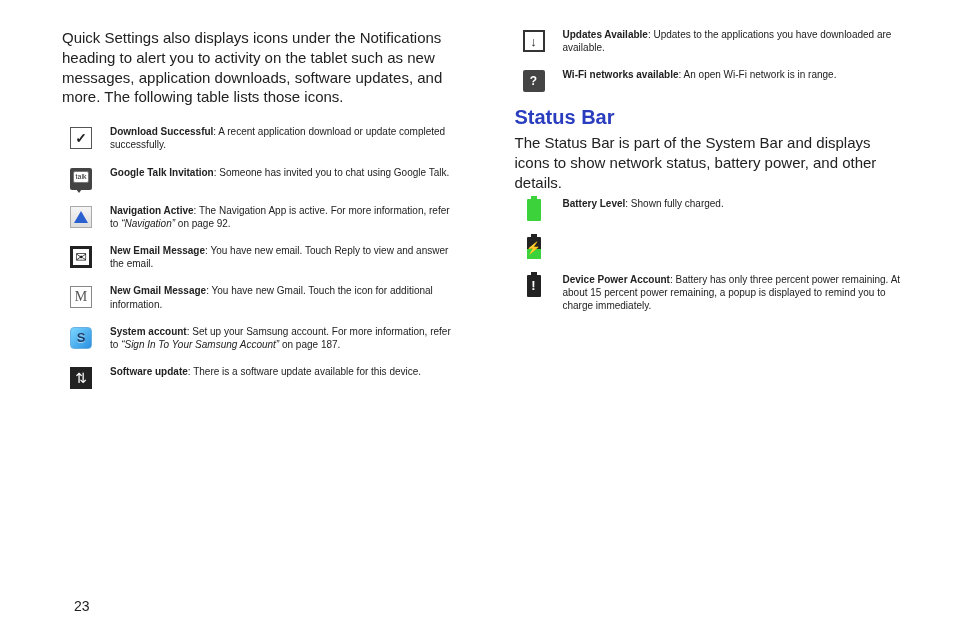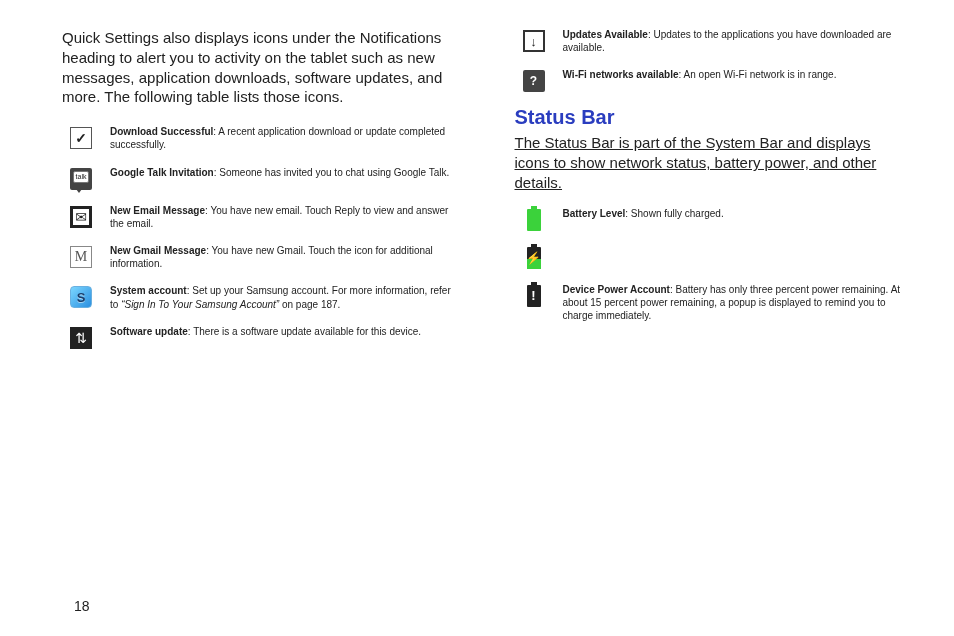--- a/index.html
+++ b/index.html
@@ -304,20 +304,26 @@
       <div class="desc"><span class="term">Download Successful</span><span>: A recent application download or update completed successfully.</span></div>
     </div>
 
     <div class="row">
       <div class="iconcell">
           <div class="ic ic-talk"></div>
         </div>
       <div class="desc"><span class="term">Google Talk Invitation</span><span>: Someone has invited you to chat using Google Talk.</span></div>
     </div>
 
+    <div class="row">
+      <div class="iconcell">
+          <div class="ic ic-nav"></div>
+        </div>
+      <div class="desc"><span class="term">Navigation Active</span><span>: The Navigation App is active. For more information, refer to </span><span class="ref">“Navigation”</span><span>  on page 92.</span></div>
+    </div>
 
     <div class="row">
       <div class="iconcell">
           <div class="ic ic-email"></div>
         </div>
       <div class="desc"><span class="term">New Email Message</span><span>: You have new email. Touch Reply to view and answer the email.</span></div>
     </div>
 
     <div class="row">
       <div class="iconcell">
@@ -351,21 +357,21 @@
     </div>
 
     <div class="row">
       <div class="iconcell">
           <div class="ic ic-wifi"></div>
         </div>
       <div class="desc"><span class="term">Wi-Fi networks available</span><span>: An open Wi-Fi network is in range.</span></div>
     </div>
 
     <div class="heading">Status Bar</div>
-    <div class="intro" style="margin-bottom:14px;text-decoration:underline;">The Status Bar is part of the System Bar and displays icons to show network status, battery power, and other details.</div>
+    <div class="intro" style="margin-bottom:4px;">The Status Bar is part of the System Bar and displays icons to show network status, battery power, and other details.</div>
 
     <div class="row">
       <div class="iconcell">
           <div class="ic-batt-full"></div>
         </div>
       <div class="desc"><span class="term">Battery Level</span><span>: Shown fully charged.</span></div>
     </div>
 
     <div class="row">
       <div class="iconcell">
@@ -377,14 +383,14 @@
 
     <div class="row">
       <div class="iconcell">
           <div class="ic-batt-crit"></div>
         </div>
       <div class="desc"><span class="term">Device Power Account</span><span>: Battery has only three percent power remaining. At about 15 percent power remaining, a popup is displayed to remind you to charge immediately.</span></div>
     </div>
 
   </div>
 
-  <div class="pagenum">18</div>
+  <div class="pagenum">23</div>
 </div>
 
 </body></html>

